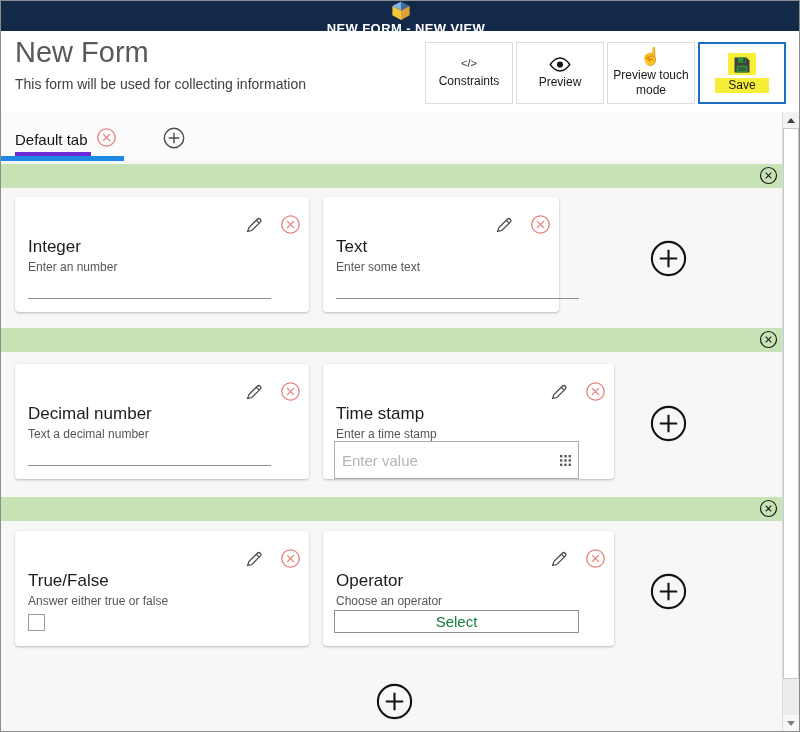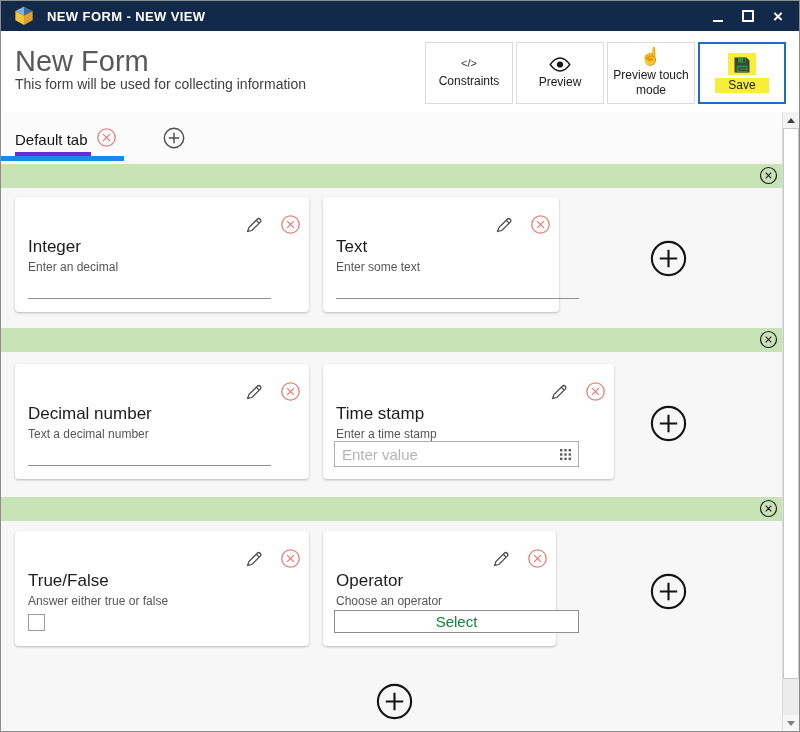--- a/index.html
+++ b/index.html
@@ -3,31 +3,31 @@
 <meta charset="utf-8">
 <style>
   html,body { margin:0; padding:0; background:#fff; }
   #window {
     position:relative; width:800px; height:732px; box-sizing:border-box;
     border:1px solid #8c8c8c; background:#fff; overflow:hidden;
     font-family:"Liberation Sans", sans-serif;
   }
   
   .titlebar { position:absolute; top:0; left:0; right:0; height:30px; background:#13294a;
-    display:flex; align-items:center; padding:0 10px; box-sizing:border-box; }
+    display:flex; align-items:center; padding:0 10px; box-sizing:border-box;flex-direction:column; }
   .logo { width:22px; height:20px; margin-left:2px; flex:0 0 auto; }
   .tb-title { color:#fff; font-size:13px; font-weight:bold; letter-spacing:.4px; margin-left:12px; }
   .win-controls { margin-left:auto; display:flex; align-items:center; gap:8px; }
   .win-btn { width:22px; height:22px; display:flex; align-items:center; justify-content:center; cursor:default; }
   .glyph-min { width:10px; height:2px; background:#fff; margin-top:10px; }
   .glyph-max { width:8px; height:8px; border:2px solid #fff; }
   .glyph-close { color:#fff; font-size:17px; font-weight:bold; line-height:1; }
   
   .header { position:absolute; top:30px; left:0; right:0; height:81px; background:#fff; border-bottom:1px solid #d6d6d6; }
-  .header-title { position:absolute; left:14px; top:14px; font-size:29px; color:#595959;text-align:right; }
+  .header-title { position:absolute; left:14px; top:5px; font-size:29px; color:#595959;text-align:right; }
   .header-sub { position:absolute; left:14px; top:45px; font-size:14px; color:#404040; }
   .toolbar { position:absolute; top:11px; right:13px; display:flex; gap:3px; }
   .tb-btn { width:88px; height:62px; background:#fff; border:1px solid #dcdcdc; box-sizing:border-box;
     display:flex; flex-direction:column; align-items:center; justify-content:center; gap:3px;
     font-size:12px; color:#1a1a1a; text-align:center; line-height:1.25; padding:2px; cursor:default; }
   .icon-code { font-size:11px; color:#3a3a3a; }
   .icon-touch { font-size:17px; color:#2e2e2e; line-height:1; }
   .tb-btn.save { border:2px solid #1b6ec2; }
   .hl { background:#f7ee37; padding:0 13px; }
   .hl-icon { background:#f7ee37; padding:2px 4px 0 4px; line-height:0; }
@@ -43,21 +43,21 @@
   .band { position:absolute; left:0; width:782px; height:24px; background:#c8e3b5; }
   .band-x { position:absolute; right:5px; top:2px; width:19px; height:19px; }
   .card { position:absolute; width:294px; height:115px; background:#fff; border-radius:4px;
     box-shadow:0 1px 3px rgba(0,0,0,.16), 0 1px 2px rgba(0,0,0,.10); }
   .card-icons { position:absolute; top:17px; right:8px; display:flex; align-items:center; gap:16px; }
   .ic-pencil { width:20px; height:20px; }
   .ic-redx { width:21px; height:21px; color:#e57d7d; }
   .card-title { position:absolute; left:13px; top:40px; font-size:17px; color:#1c1c1c; }
   .card-sub { position:absolute; left:13px; top:63px; font-size:12px; color:#565656; }
   .u-line { position:absolute; left:13px; bottom:13px; width:243px; height:1px; background:#8f8f8f; }
-  .ts-box { position:absolute; left:11px; top:77px; width:245px; height:26px; border:1px solid #adadad;
+  .ts-box { position:absolute; left:11px; top:77px; width:245px; height:38px; border:1px solid #adadad;
     box-sizing:border-box; display:flex; align-items:center; padding:0 7px; background:#fff; }
   .ts-box input { border:none; outline:none; flex:1; font-size:15px; color:#333;
     font-family:"Liberation Sans", sans-serif; background:transparent; padding:0; min-width:0; }
   .ts-box input::placeholder { color:#b4b4b4; }
   .ts-grid { width:11px; height:11px; margin-left:4px; flex:0 0 auto; }
   .checkbox { position:absolute; left:13px; top:83px; width:15px; height:15px; border:1px solid #9c9c9c; background:#fff; }
   .select-box { position:absolute; left:11px; top:79px; width:245px; height:23px; border:1px solid #8f8f8f;
     box-sizing:border-box; text-align:center; font-size:15px; color:#15803d; line-height:21px; background:#fff; }
   .add-big { position:absolute; width:37px; height:37px; cursor:default; }
   
@@ -198,21 +198,21 @@
     <div class="card" style="left:14px; top:36px;">
       <div class="card-icons">
         <svg class="ic-pencil">
             <use href="#i-pencil"></use>
           </svg>
         <svg class="ic-redx">
             <use href="#i-redx"></use>
           </svg>
       </div>
       <div class="card-title">Integer</div>
-      <div class="card-sub">Enter an decimal</div>
+      <div class="card-sub">Enter an number</div>
       <div class="u-line"></div>
     </div>
     <div class="card" style="left:322px; top:36px; width:236px;text-decoration:underline;">
       <div class="card-icons">
         <svg class="ic-pencil">
             <use href="#i-pencil"></use>
           </svg>
         <svg class="ic-redx">
             <use href="#i-redx"></use>
           </svg>
@@ -276,21 +276,21 @@
             <use href="#i-pencil"></use>
           </svg>
         <svg class="ic-redx">
             <use href="#i-redx"></use>
           </svg>
       </div>
       <div class="card-title">True/False</div>
       <div class="card-sub">Answer either true or false</div>
       <div class="checkbox"></div>
     </div>
-    <div class="card" style="left:322px; top:370px; width:233px;">
+    <div class="card" style="left:322px; top:370px; width:291px;">
       <div class="card-icons">
         <svg class="ic-pencil">
             <use href="#i-pencil"></use>
           </svg>
         <svg class="ic-redx">
             <use href="#i-redx"></use>
           </svg>
       </div>
       <div class="card-title">Operator</div>
       <div class="card-sub">Choose an operator</div>

